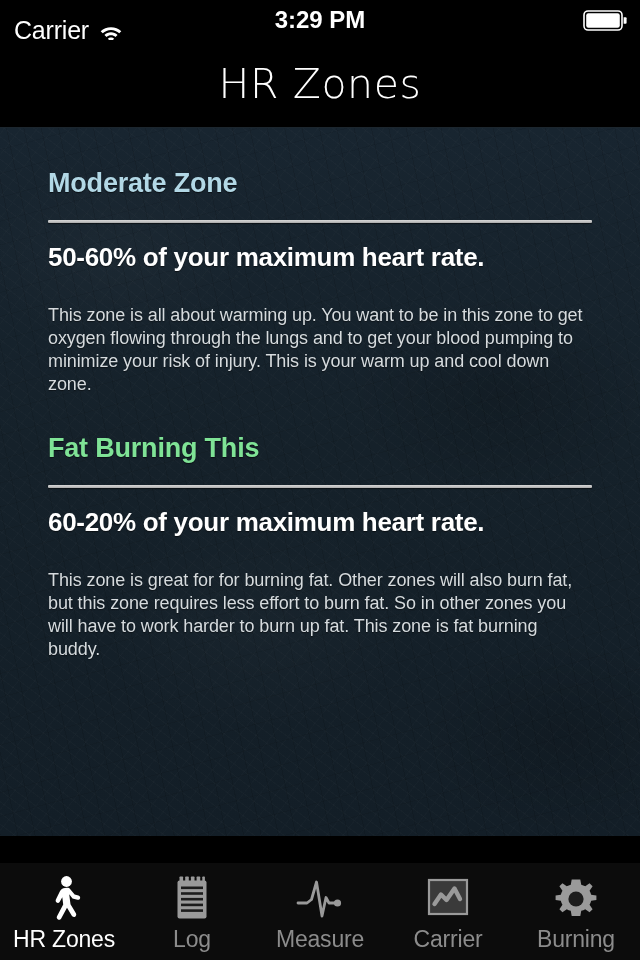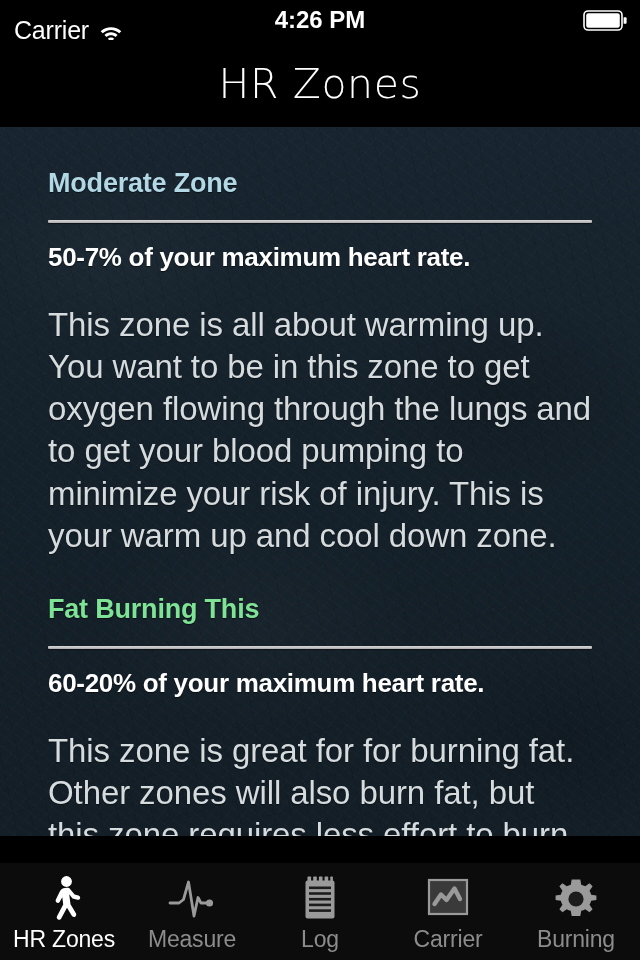--- a/index.html
+++ b/index.html
@@ -137,21 +137,21 @@
   .zone-subtitle {
     margin-top:19px;
     font-size:26px;
     font-weight:bold;
     color:#ffffff;
     letter-spacing:-0.3px;
     text-shadow:0 1px 1px rgba(0,0,0,0.55);
   }
   .zone-body {
     margin-top:31px;
-    font-size:33px;
+    font-size:18px;
     font-weight:normal;
     color:#d6dbde;
     line-height:1.28;
     letter-spacing:-0.1px;
     text-shadow:0 1px 1px rgba(0,0,0,0.45);
     font-family:"Liberation Sans", sans-serif;
   }
 
   
   .tab-bar {
@@ -197,21 +197,21 @@
       <span class="carrier-text">Carrier</span>
       <span class="wifi-icon">
         <svg viewBox="0 0 26 20" width="26" height="20">
           <path d="M13 4.2c4.0 0 7.6 1.55 10.3 4.05l-2.05 2.1C19.0 8.25 16.15 7.0 13 7.0S7.0 8.25 4.75 10.35L2.7 8.25C5.4 5.75 9.0 4.2 13 4.2z" fill="#ffffff"></path>
           <path d="M13 9.3c2.55 0 4.85 1.0 6.55 2.6l-2.1 2.15C16.3 12.95 14.75 12.3 13 12.3s-3.3 0.65-4.45 1.75l-2.1-2.15C8.15 10.3 10.45 9.3 13 9.3z" fill="#ffffff"></path>
           <path d="M13 14.4c1.25 0 2.35 0.5 3.15 1.3L13 19.0l-3.15-3.3C10.65 14.9 11.75 14.4 13 14.4z" fill="#ffffff"></path>
         </svg>
       </span>
     </div>
     <div class="status-center">
-      <span class="clock-text">4:26 PM</span>
+      <span class="clock-text">3:29 PM</span>
     </div>
     <div class="status-right">
       <span class="battery-icon">
         <svg viewBox="0 0 44 21" width="44" height="21">
           <rect x="1" y="1" width="38" height="19" rx="4" ry="4" fill="none" stroke="#ffffff" stroke-width="1.6"></rect>
           <rect x="3.2" y="3.2" width="33.6" height="14.6" rx="2.2" ry="2.2" fill="#ffffff"></rect>
           <path d="M40.6 7.3 L42.6 7.3 Q43.6 7.3 43.6 8.3 L43.6 12.7 Q43.6 13.7 42.6 13.7 L40.6 13.7 Z" fill="#ffffff"></path>
         </svg>
       </span>
     </div>
@@ -219,21 +219,21 @@
 
   <div class="nav-bar">
     <span class="nav-title">HR Zones</span>
   </div>
 
   <div class="content">
 
     <div class="section first">
       <div class="zone-title" style="color: rgb(178, 216, 230);">Moderate Zone</div>
       <div class="zone-rule"></div>
-      <div class="zone-subtitle">50-7% of your maximum heart rate.</div>
+      <div class="zone-subtitle">50-60% of your maximum heart rate.</div>
       <div class="zone-body">This zone is all about warming up. You want to be in this zone to get oxygen flowing through the lungs and to get your blood pumping to minimize your risk of injury. This is your warm up and cool down zone.</div>
     </div>
 
     <div class="section second">
       <div class="zone-title" style="color: rgb(127, 227, 150);">Fat Burning This</div>
       <div class="zone-rule"></div>
       <div class="zone-subtitle">60-20% of your maximum heart rate.</div>
       <div class="zone-body">This zone is great for for burning fat. Other zones will also burn fat, but this zone requires less effort to burn fat. So in other zones you will have to work harder to burn up fat. This zone is fat burning buddy.</div>
     </div>
 
@@ -242,30 +242,20 @@
   <div class="tab-bar">
 
     <div class="tab-item active">
       <span class="tab-icon">
         <svg viewBox="0 0 40 48" width="40" height="48">
           <circle cx="22.5" cy="6.5" r="5.4" fill="#ffffff"></circle>
           <path d="M19.4 13.2 c-1.6 0.5 -2.9 1.7 -3.6 3.2 L11.9 24.6 c-0.5 1.1 -0.2 2.4 0.8 3.0 c1.0 0.65 2.3 0.35 2.9 -0.65 l2.7 -4.6 l0.9 7.1 l-6.2 11.8 c-0.6 1.2 -0.15 2.6 1.0 3.2 c1.15 0.6 2.55 0.15 3.2 -1.0 l5.8 -10.6 l4.8 8.0 c0.7 1.15 2.2 1.5 3.35 0.8 c1.1 -0.7 1.45 -2.2 0.75 -3.3 l-5.4 -9.0 l-1.3 -10.0 l3.3 4.1 l4.9 1.3 c1.2 0.3 2.4 -0.4 2.7 -1.6 c0.3 -1.2 -0.45 -2.4 -1.65 -2.7 l-3.8 -1.0 l-4.4 -5.3 c-0.9 -1.1 -2.3 -1.6 -3.7 -1.3 z" fill="#ffffff"></path>
         </svg>
       </span>
       <span class="tab-label">HR Zones</span>
-    </div>
-
-    <div class="tab-item inactive">
-      <span class="tab-icon">
-        <svg viewBox="0 0 48 48" width="48" height="48">
-          <path d="M2 28 H11 L15.5 24.5 L20.5 7 L26 41 L30 22.5 L33 28 H39" fill="none" stroke="#9a9a9a" stroke-width="2.8" stroke-linecap="round" stroke-linejoin="round"></path>
-          <circle cx="41.5" cy="28" r="3.6" fill="#9a9a9a"></circle>
-        </svg>
-      </span>
-      <span class="tab-label">Measure</span>
     </div>
 
     <div class="tab-item inactive">
       <span class="tab-icon">
         <svg viewBox="0 0 40 48" width="40" height="48">
           <g fill="#9a9a9a">
             <rect x="7.5" y="1.5" width="3.6" height="5" rx="0.7"></rect>
             <rect x="13.2" y="1.5" width="3.6" height="5" rx="0.7"></rect>
             <rect x="18.9" y="1.5" width="3.6" height="5" rx="0.7"></rect>
             <rect x="24.6" y="1.5" width="3.6" height="5" rx="0.7"></rect>
@@ -279,20 +269,30 @@
             <rect x="9" y="28.6" width="22" height="2.6"></rect>
             <rect x="9" y="34.3" width="22" height="2.6"></rect>
           </g>
         </svg>
       </span>
       <span class="tab-label">Log</span>
     </div>
 
     <div class="tab-item inactive">
       <span class="tab-icon">
+        <svg viewBox="0 0 48 48" width="48" height="48">
+          <path d="M2 28 H11 L15.5 24.5 L20.5 7 L26 41 L30 22.5 L33 28 H39" fill="none" stroke="#9a9a9a" stroke-width="2.8" stroke-linecap="round" stroke-linejoin="round"></path>
+          <circle cx="41.5" cy="28" r="3.6" fill="#9a9a9a"></circle>
+        </svg>
+      </span>
+      <span class="tab-label">Measure</span>
+    </div>
+
+    <div class="tab-item inactive">
+      <span class="tab-icon">
         <svg viewBox="0 0 44 44" width="44" height="44">
           <rect x="3" y="3" width="38" height="34" fill="#3a3a3a" stroke="#9a9a9a" stroke-width="2.2"></rect>
           <path d="M8.5 27 L15 17.5 L20.5 23 L28.5 11.5 L34 22" fill="none" stroke="#9a9a9a" stroke-width="4.4" stroke-linecap="round" stroke-linejoin="round"></path>
         </svg>
       </span>
       <span class="tab-label">Carrier</span>
     </div>
 
     <div class="tab-item inactive">
       <span class="tab-icon">

